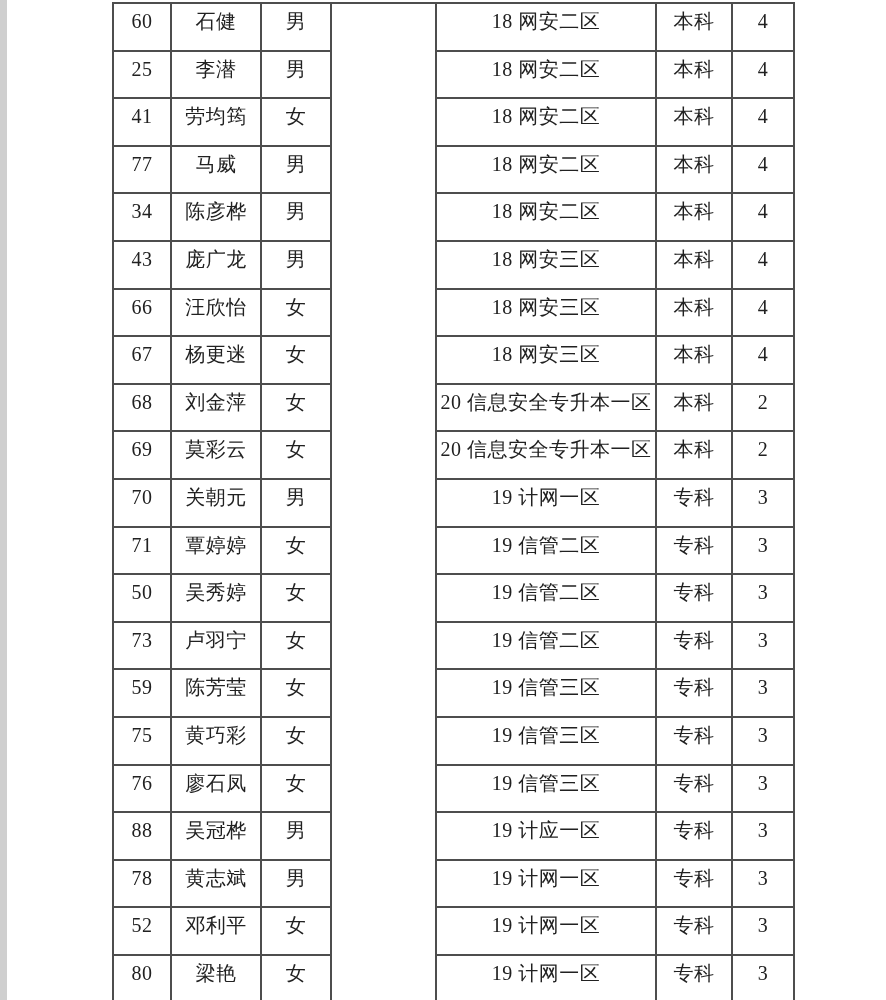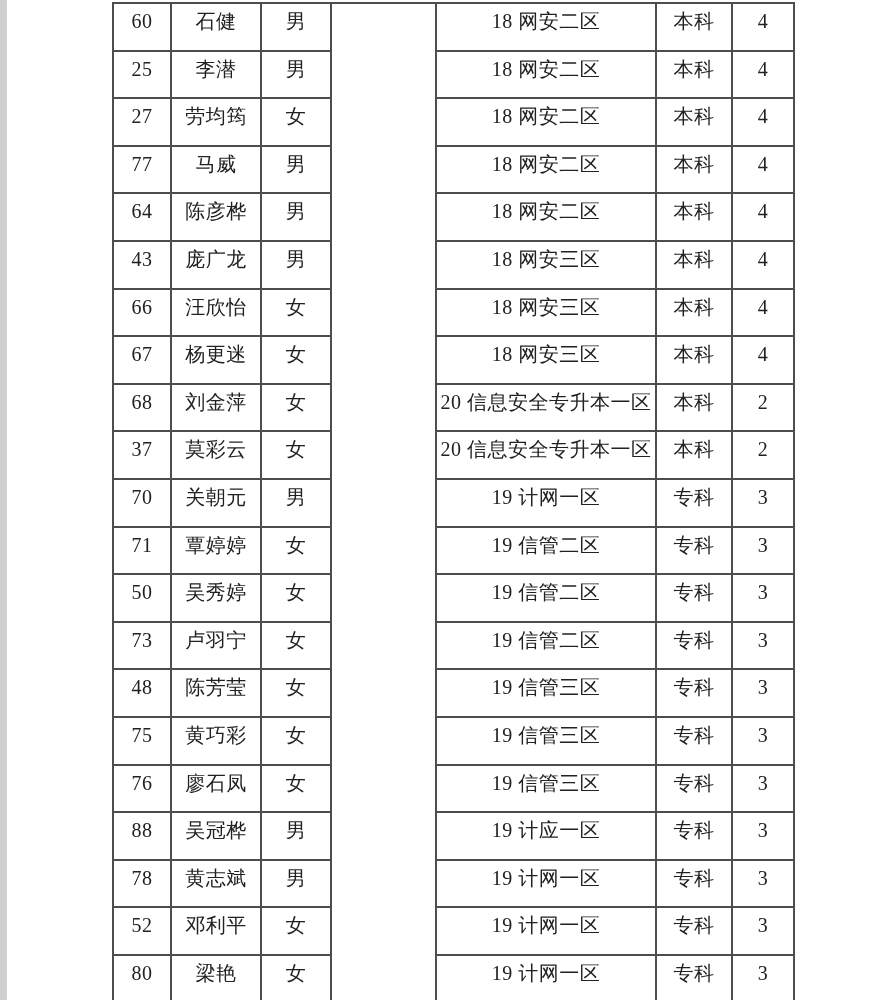--- a/index.html
+++ b/index.html
@@ -89,37 +89,37 @@
   </tr>
         <tr>
     <td>25</td>
     <td>李潜</td>
     <td>男</td>
     <td>18 网安二区</td>
     <td>本科</td>
     <td>4</td>
   </tr>
         <tr>
-    <td>27</td>
+    <td>41</td>
     <td>劳均筠</td>
     <td>女</td>
     <td>18 网安二区</td>
     <td>本科</td>
     <td>4</td>
   </tr>
         <tr>
     <td>77</td>
     <td>马威</td>
     <td>男</td>
     <td>18 网安二区</td>
     <td>本科</td>
     <td>4</td>
   </tr>
         <tr>
-    <td>64</td>
+    <td>34</td>
     <td>陈彦桦</td>
     <td>男</td>
     <td>18 网安二区</td>
     <td>本科</td>
     <td>4</td>
   </tr>
         <tr>
     <td>43</td>
     <td>庞广龙</td>
     <td>男</td>
@@ -145,21 +145,21 @@
   </tr>
         <tr>
     <td>68</td>
     <td>刘金萍</td>
     <td>女</td>
     <td>20 信息安全专升本一区</td>
     <td>本科</td>
     <td>2</td>
   </tr>
         <tr>
-    <td>37</td>
+    <td>69</td>
     <td>莫彩云</td>
     <td>女</td>
     <td>20 信息安全专升本一区</td>
     <td>本科</td>
     <td>2</td>
   </tr>
         <tr>
     <td>70</td>
     <td>关朝元</td>
     <td>男</td>
@@ -185,21 +185,21 @@
   </tr>
         <tr>
     <td>73</td>
     <td>卢羽宁</td>
     <td>女</td>
     <td>19 信管二区</td>
     <td>专科</td>
     <td>3</td>
   </tr>
         <tr>
-    <td>48</td>
+    <td>59</td>
     <td>陈芳莹</td>
     <td>女</td>
     <td>19 信管三区</td>
     <td>专科</td>
     <td>3</td>
   </tr>
         <tr>
     <td>75</td>
     <td>黄巧彩</td>
     <td>女</td>

